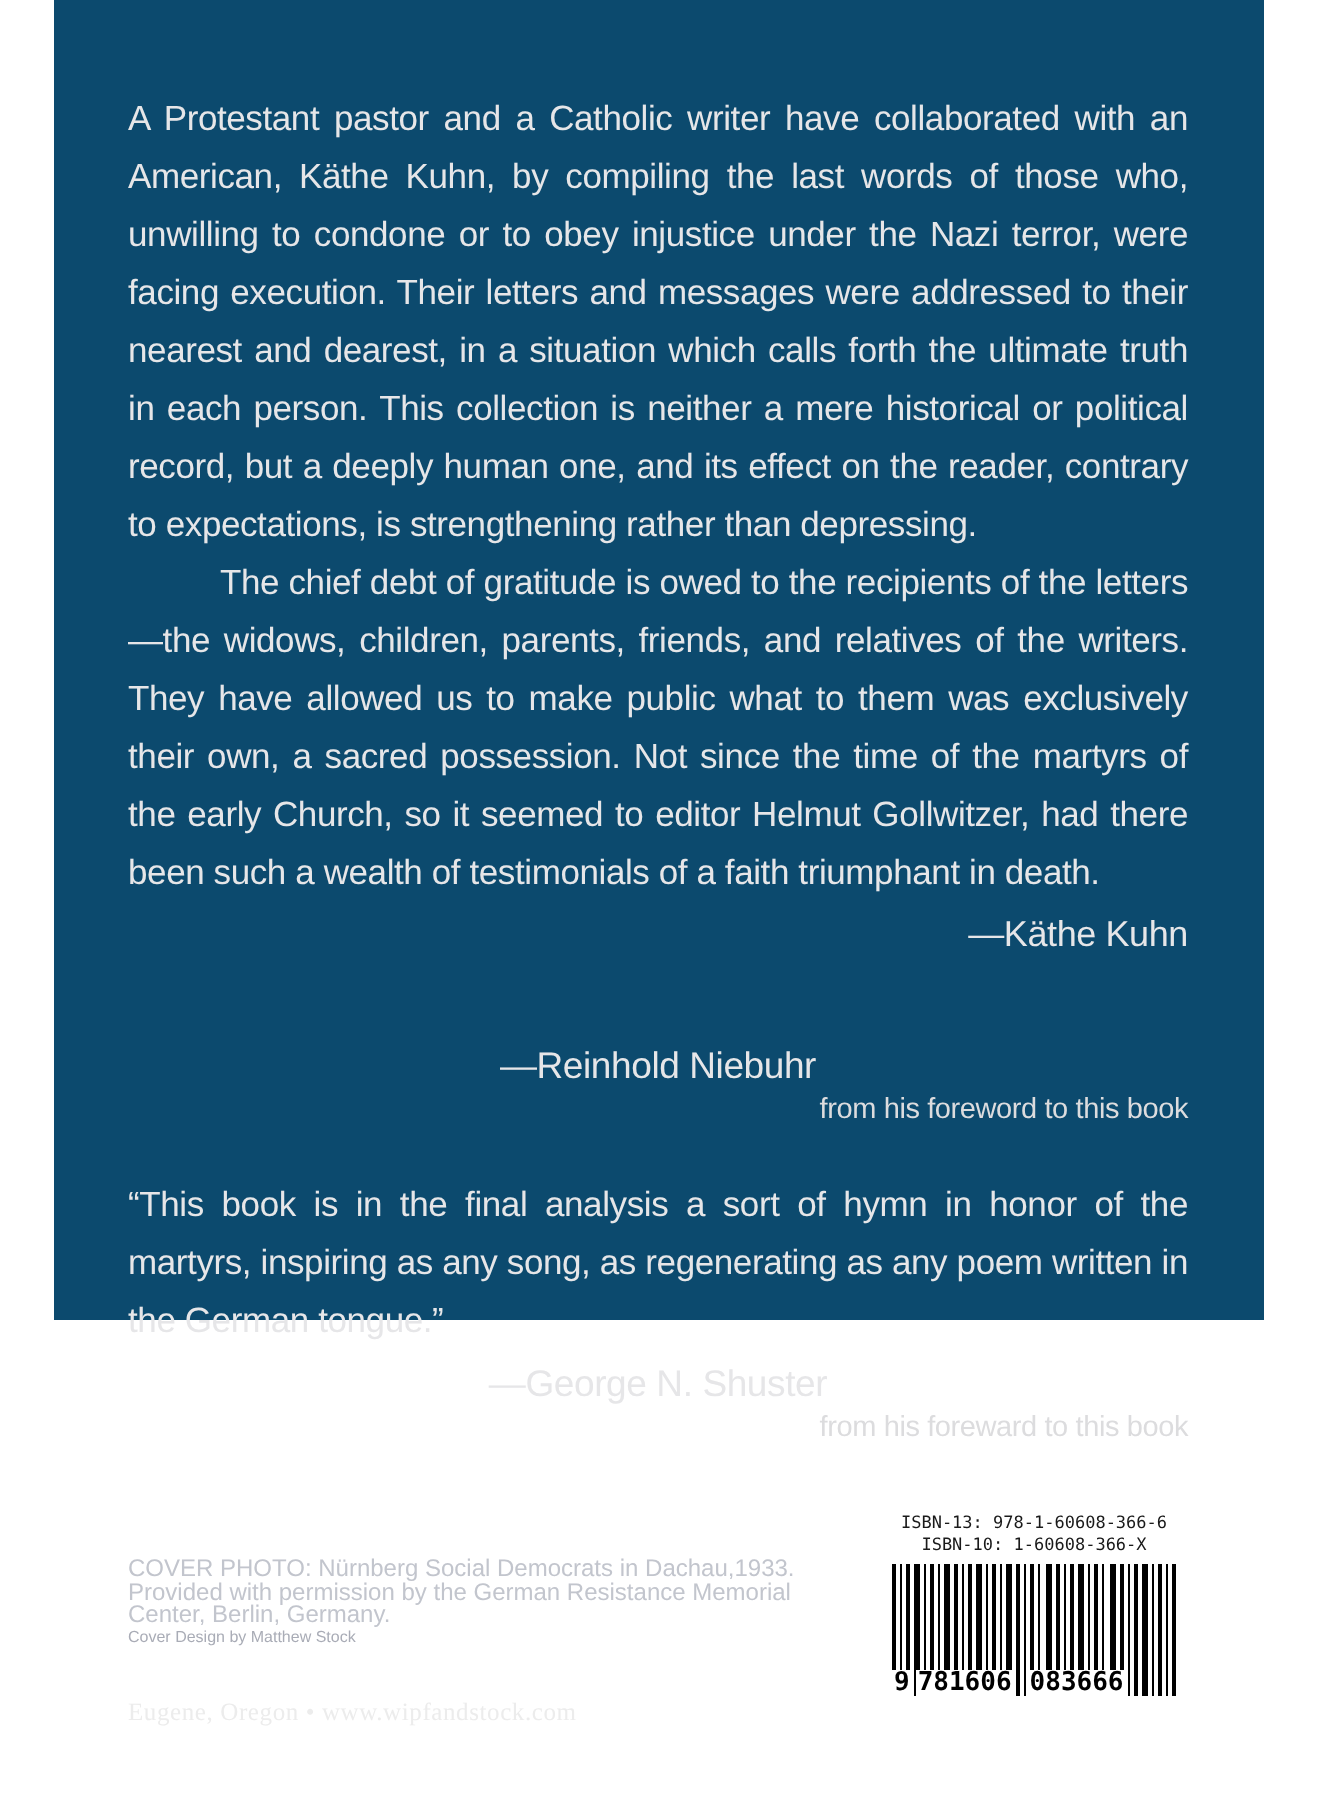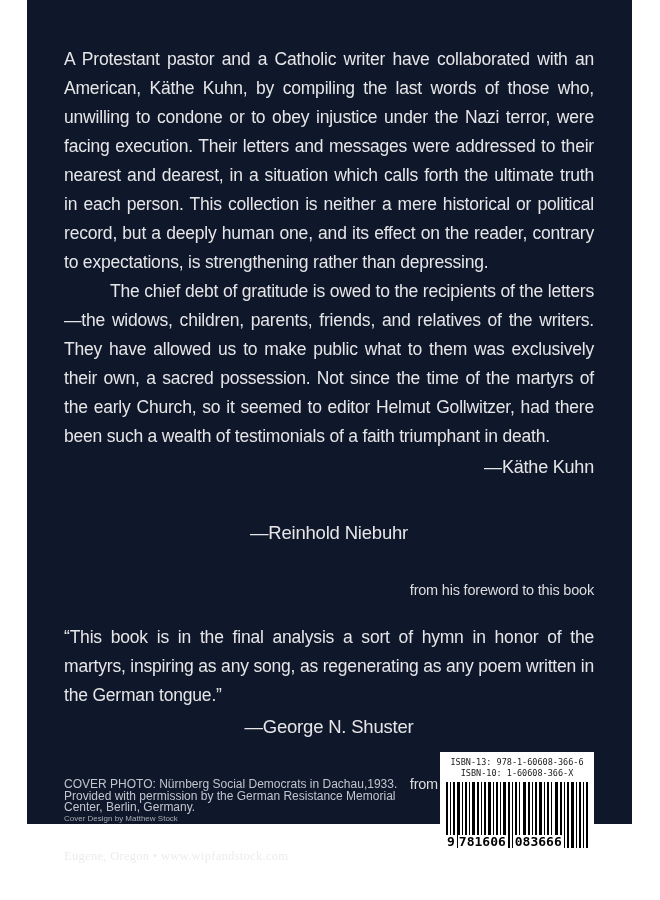--- a/index.html
+++ b/index.html
@@ -6,22 +6,22 @@
   html, body { width: 660px; height: 900px; }
   body {
     background: #ffffff;
     font-family: "Liberation Sans", sans-serif;
     overflow: hidden;
   }
   .cover {
     position: relative;
     margin-left: 27px;
     width: 605px;
-    height: 824px;
-    background: #0f172a;
+    height: 660px;
+    background: #0c4a6e;
     color: #e6e6e8;
   }
   .main-text {
     position: absolute;
     left: 37px;
     top: 45px;
     width: 530px;
     font-size: 17.5px;
     line-height: 29px;
     letter-spacing: -0.2px;
@@ -41,21 +41,20 @@
     text-align: center;
     font-size: 18.5px;
     line-height: 26px;
     margin-top: 4px;
   }
   .quote-source {
     text-align: right;
     font-size: 14.5px;
     line-height: 18px;
     color: #dcdcde;
-    margin-top: 35px;
   }
   
   .credits {
     position: absolute;
     left: 37px;
     top: 779px;
     width: 360px;
     font-size: 12px;
     line-height: 11.5px;
     color: #c2c5cd;

